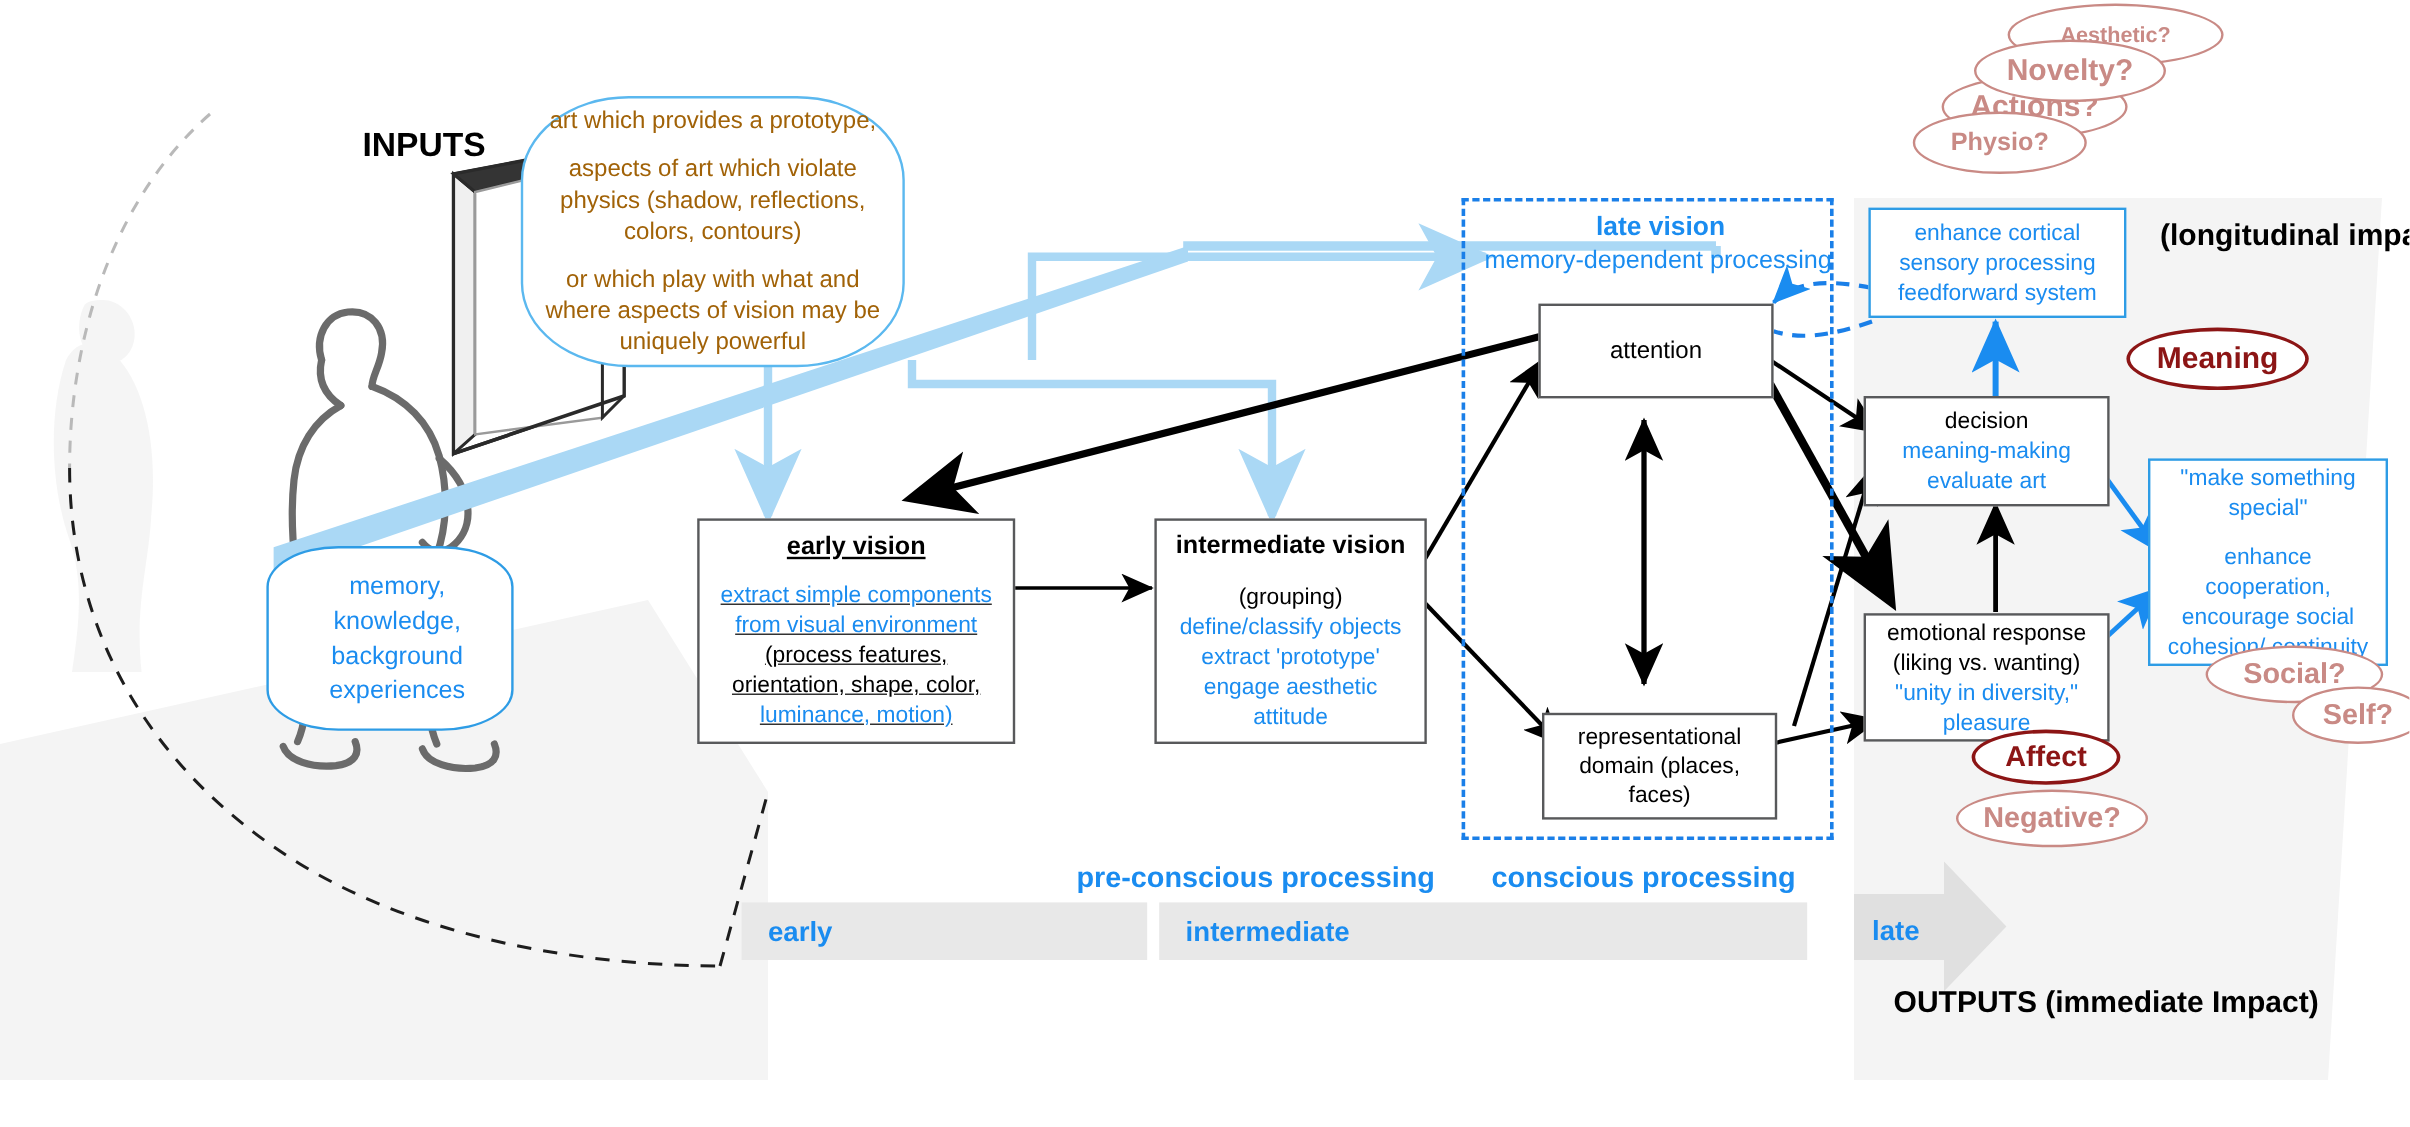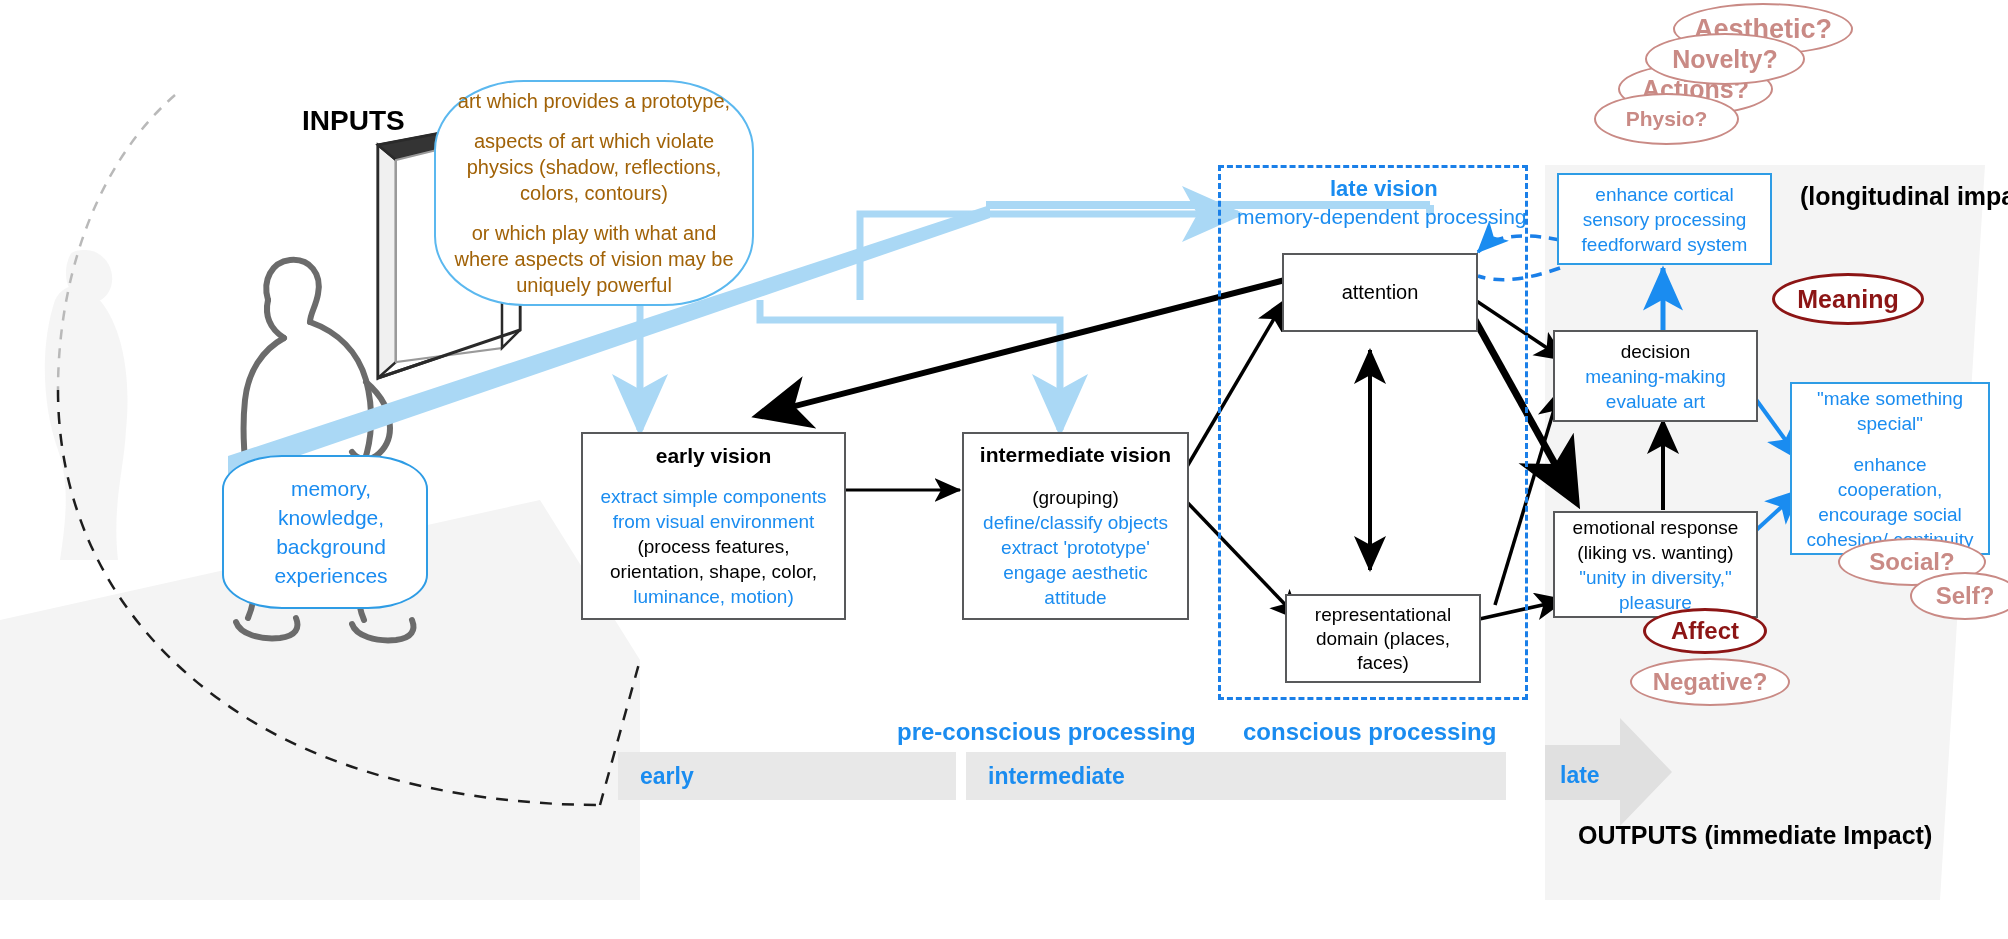--- a/index.html
+++ b/index.html
@@ -124,21 +124,21 @@
     <div>uniquely powerful</div>
   </div>
 
   <div class="memcloud" style="left:222px;top:455px;width:190px;height:150px;font-size:21px;line-height:29px;padding-left:12px;">
     <div>memory,</div>
     <div>knowledge,</div>
     <div>background</div>
     <div>experiences</div>
   </div>
 
-  <div class="node wbox" style="left:581px;top:432px;width:265px;height:188px;font-size:19px;line-height:25px;padding:6px 8px;">
+  <div class="node wbox" style="left:581px;top:432px;width:265px;height:188px;font-size:19px;line-height:25px;padding:6px 8px;text-decoration:underline;">
     <div class="ttl" style="font-size:21px;margin-bottom:16px;">early vision</div>
     <div class="blu">extract simple components</div>
     <div class="blu">from visual environment</div>
     <div class="blk">(process features,</div>
     <div class="blk">orientation, shape, color,</div>
     <div class="blu">luminance, motion)</div>
   </div>
 
   <div class="node wbox" style="left:962px;top:432px;width:227px;height:188px;font-size:19px;line-height:25px;padding:6px 6px;">
     <div class="ttl" style="font-size:21px;margin-bottom:18px;">intermediate vision</div>
@@ -189,21 +189,21 @@
     <div class="blu">enhance</div>
     <div class="blu">cooperation,</div>
     <div class="blu">encourage social</div>
     <div class="blu">cohesion/ continuity</div>
   </div>
 
   <div class="lbl" style="left:1800px;top:182px;font-size:25px;font-weight:bold;color:#000;">(longitudinal impact)</div>
 
   <div class="lbl" style="left:1578px;top:821px;font-size:25px;font-weight:bold;color:#000;">OUTPUTS (immediate Impact)</div>
 
-  <div class="ell ell-light" style="left:1673px;top:3px;width:180px;height:52px;font-size:27px;">
+  <div class="ell ell-light" style="left:1673px;top:3px;width:180px;height:52px;font-size:18px;">
     <span>Aesthetic?</span>
     </div>
   <div class="ell ell-light" style="left:1618px;top:63px;width:155px;height:52px;font-size:25px;">
     <span>Actions?</span>
     </div>
   <div class="ell ell-light" style="left:1645px;top:33px;width:160px;height:52px;font-size:25px;">
     <span>Novelty?</span>
     </div>
   <div class="ell ell-light" style="left:1594px;top:93px;width:145px;height:52px;font-size:21px;align-items:center;">
     <span>Physio?</span>

